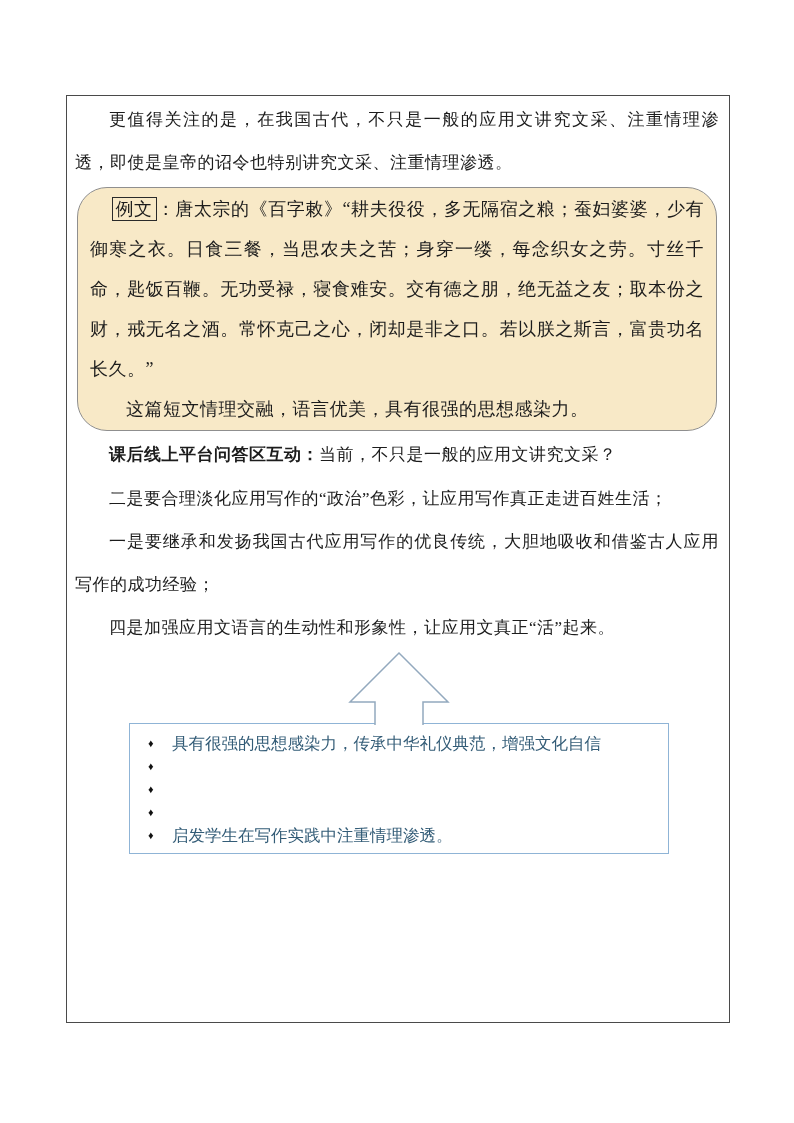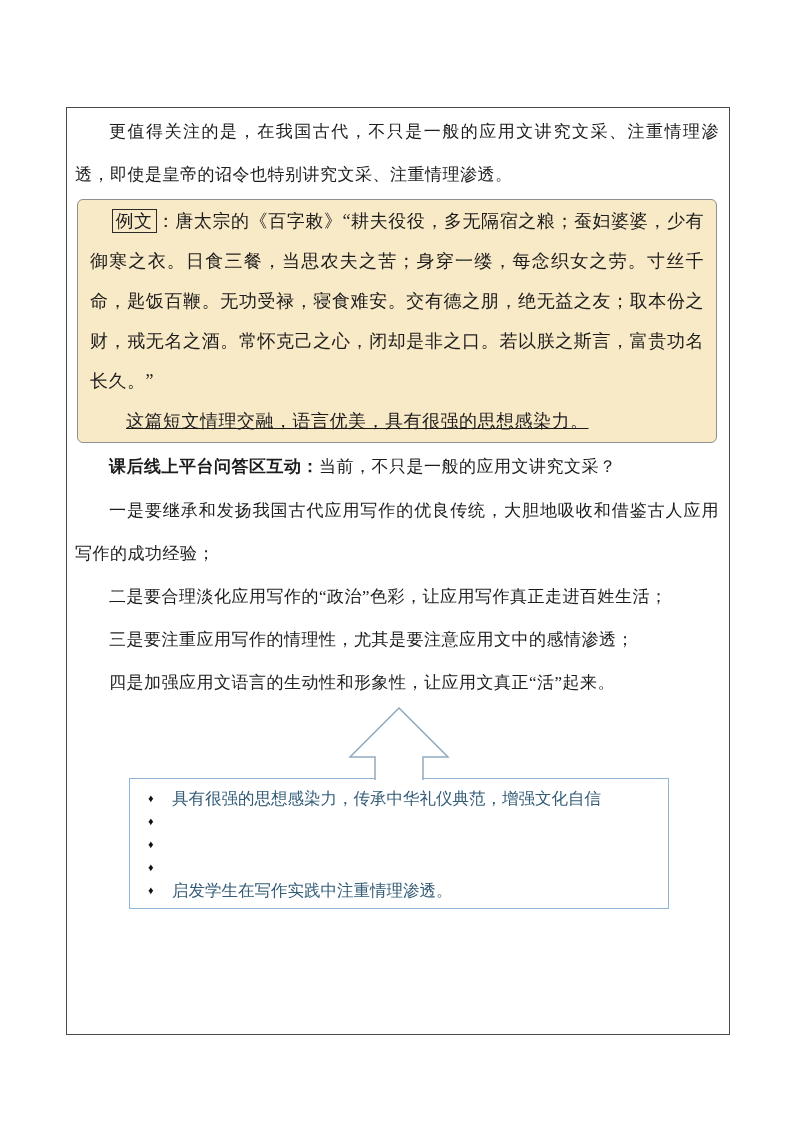--- a/index.html
+++ b/index.html
@@ -2,44 +2,44 @@
 <html><head>
 <meta charset="utf-8">
 <style>
   html,body{margin:0;padding:0;}
   body{
     width:794px;height:1123px;position:relative;background:#ffffff;
     font-family:"Liberation Serif","DejaVu Serif",serif;color:#1c1c1c;
     overflow:hidden;
   }
   .cell-border{
-    position:absolute;left:66px;top:107px;width:664px;height:928px;
+    position:absolute;left:66px;top:95px;width:664px;height:928px;
     border:1.5px solid #4a4a4a;box-sizing:border-box;
     padding:2px 10px 0 8px;background:#fff;
   }
   .p-main{
     margin:0;font-size:17px;line-height:43px;
     text-align:justify;text-indent:2em;letter-spacing:0.5px;
   }
   .qa-label{
     font-family:Liberation Mono, monospace;
     font-weight:bold;letter-spacing:0.5px;
   }
   
   .example-box{
     margin:3px 2px 2px 2px;
-    background:#F8E9C7;border:1px solid #8f8f8f;border-radius:6px;
+    background:#F8E9C7;border:1px solid #8f8f8f;border-radius:30px;
     padding:1px 12px;box-sizing:border-box;
   }
   .ex-body,.ex-comment{
     margin:0;font-size:18px;line-height:40px;text-align:justify;
     letter-spacing:0.5px;
   }
   .ex-body{text-indent:1.2em;}
-  .ex-comment{text-indent:2em;text-decoration:underline;}
+  .ex-comment{text-indent:2em;}
   .ex-label{
     display:inline-block;border:1px solid #2a2a2a;line-height:22px;
     padding:0 3px;text-indent:0;
   }
   
   .arrow-wrap{
     margin-left:54px;width:540px;text-align:center;
     position:relative;z-index:2;height:74px;margin-top:2px;margin-bottom:-2px;
   }
   .arrow-wrap svg{display:inline-block;vertical-align:bottom;}
@@ -69,23 +69,22 @@
   <p class="p-main">更值得关注的是，在我国古代，不只是一般的应用文讲究文采、注重情理渗透，即使是皇帝的诏令也特别讲究文采、注重情理渗透。</p>
 
   <div class="example-box">
     <p class="ex-body"><span class="ex-label">例文</span><span>：</span><span>唐太宗的《百字敕》“耕夫役役，多无隔宿之粮；蚕妇婆婆，少有御寒之衣。日食三餐，当思农夫之苦；身穿一缕，每念织女之劳。寸丝千命，匙饭百鞭。无功受禄，寝食难安。交有德之朋，绝无益之友；取本份之财，戒无名之酒。常怀克己之心，闭却是非之口。若以朕之斯言，富贵功名长久。”</span></p>
     <p class="ex-comment">这篇短文情理交融，语言优美，具有很强的思想感染力。</p>
   </div>
 
 
   <p class="p-main"><span class="qa-label">课后线上平台问答区互动：</span><span>当前，不只是一般的应用文讲究文采？</span></p>
 
+  <p class="p-main">二是要合理淡化应用写作的“政治”色彩，让应用写作真正走进百姓生活；</p>
   <p class="p-main">一是要继承和发扬我国古代应用写作的优良传统，大胆地吸收和借鉴古人应用写作的成功经验；</p>
-  <p class="p-main">二是要合理淡化应用写作的“政治”色彩，让应用写作真正走进百姓生活；</p>
-  <p class="p-main">三是要注重应用写作的情理性，尤其是要注意应用文中的感情渗透；</p>
   <p class="p-main">四是加强应用文语言的生动性和形象性，让应用文真正“活”起来。</p>
 
   <div class="arrow-wrap">
     <svg width="102" height="74" viewBox="0 0 102 74">
       <polyline points="27,74 27,51 2,51 51,2 100,51 75,51 75,74" fill="#ffffff" stroke="#93A9BE" stroke-width="1.5" stroke-linejoin="miter"></polyline>
     </svg>
   </div>
 
   <div class="summary-box">
     <ul>

